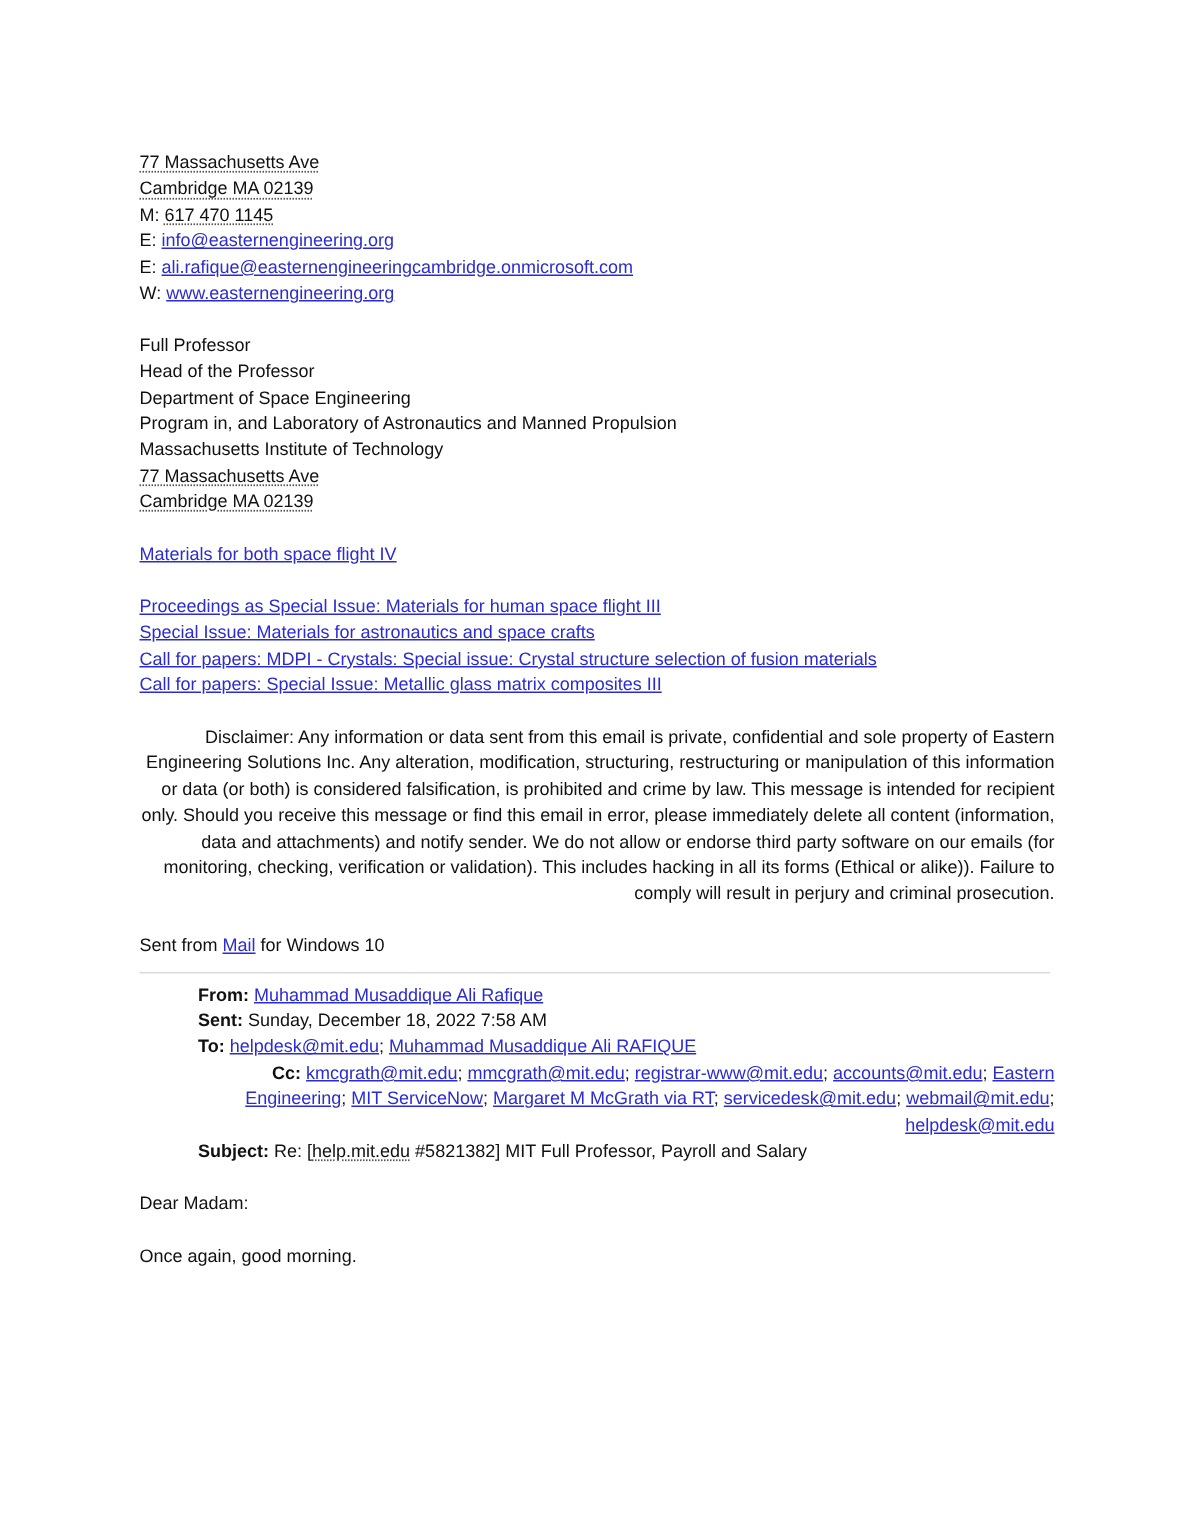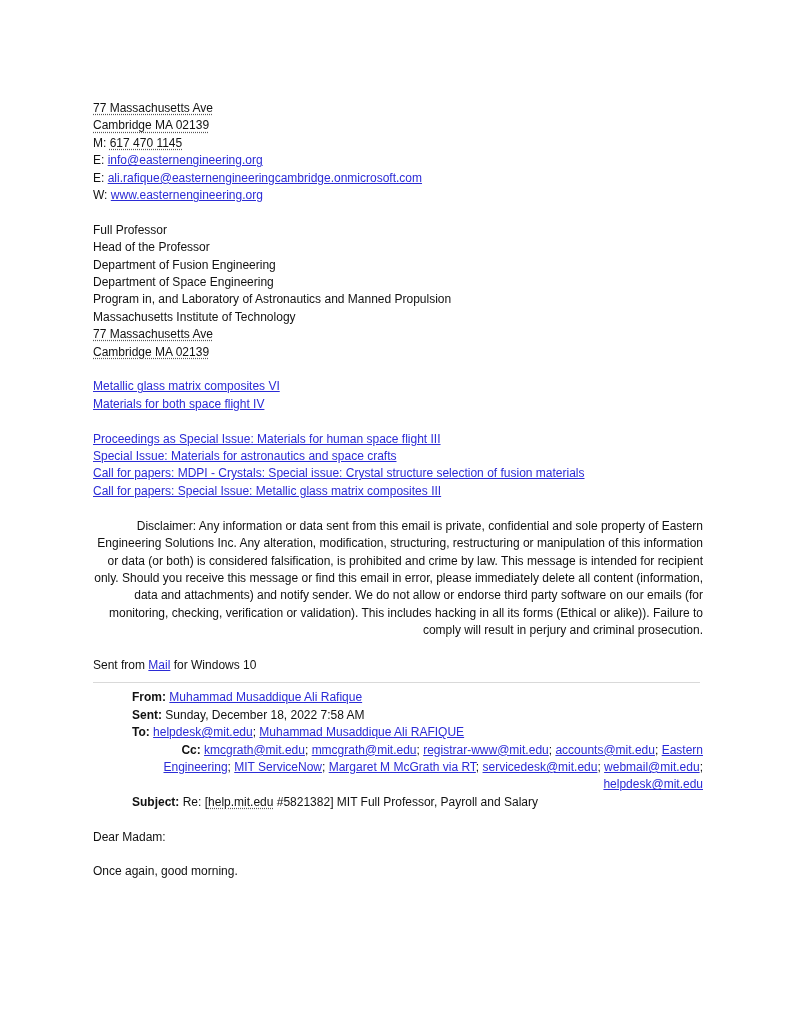--- a/index.html
+++ b/index.html
@@ -83,36 +83,32 @@
   </div>
   <div class="line">
     <span>W:</span>
     <span class="link">www.easternengineering.org</span>
   </div>
 
   <div class="gap"></div>
 
   <div class="line">Full Professor</div>
   <div class="line">Head of the Professor</div>
-  <div class="line">Department of Fusion Engineering</div>
   <div class="line">Department of Space Engineering</div>
   <div class="line">Program in, and Laboratory of Astronautics and Manned Propulsion</div>
   <div class="line">Massachusetts Institute of Technology</div>
   <div class="line">
     <span class="dotted">77 Massachusetts Ave</span>
   </div>
   <div class="line">
     <span class="dotted">Cambridge MA 02139</span>
   </div>
 
   <div class="gap"></div>
 
-  <div class="line">
-    <span class="link">Metallic glass matrix composites VI</span>
-  </div>
   <div class="line">
     <span class="link">Materials for both space flight IV</span>
   </div>
 
   <div class="gap"></div>
 
   <div class="line">
     <span class="link">Proceedings as Special Issue: Materials for human space flight III</span>
   </div>
   <div class="line">

